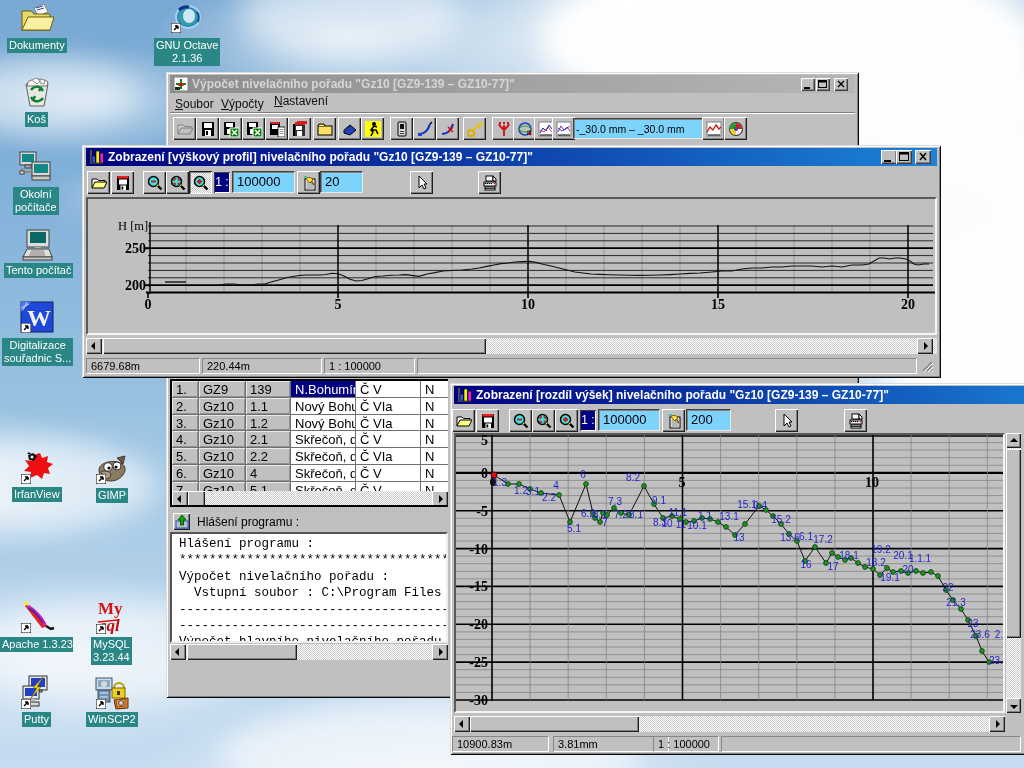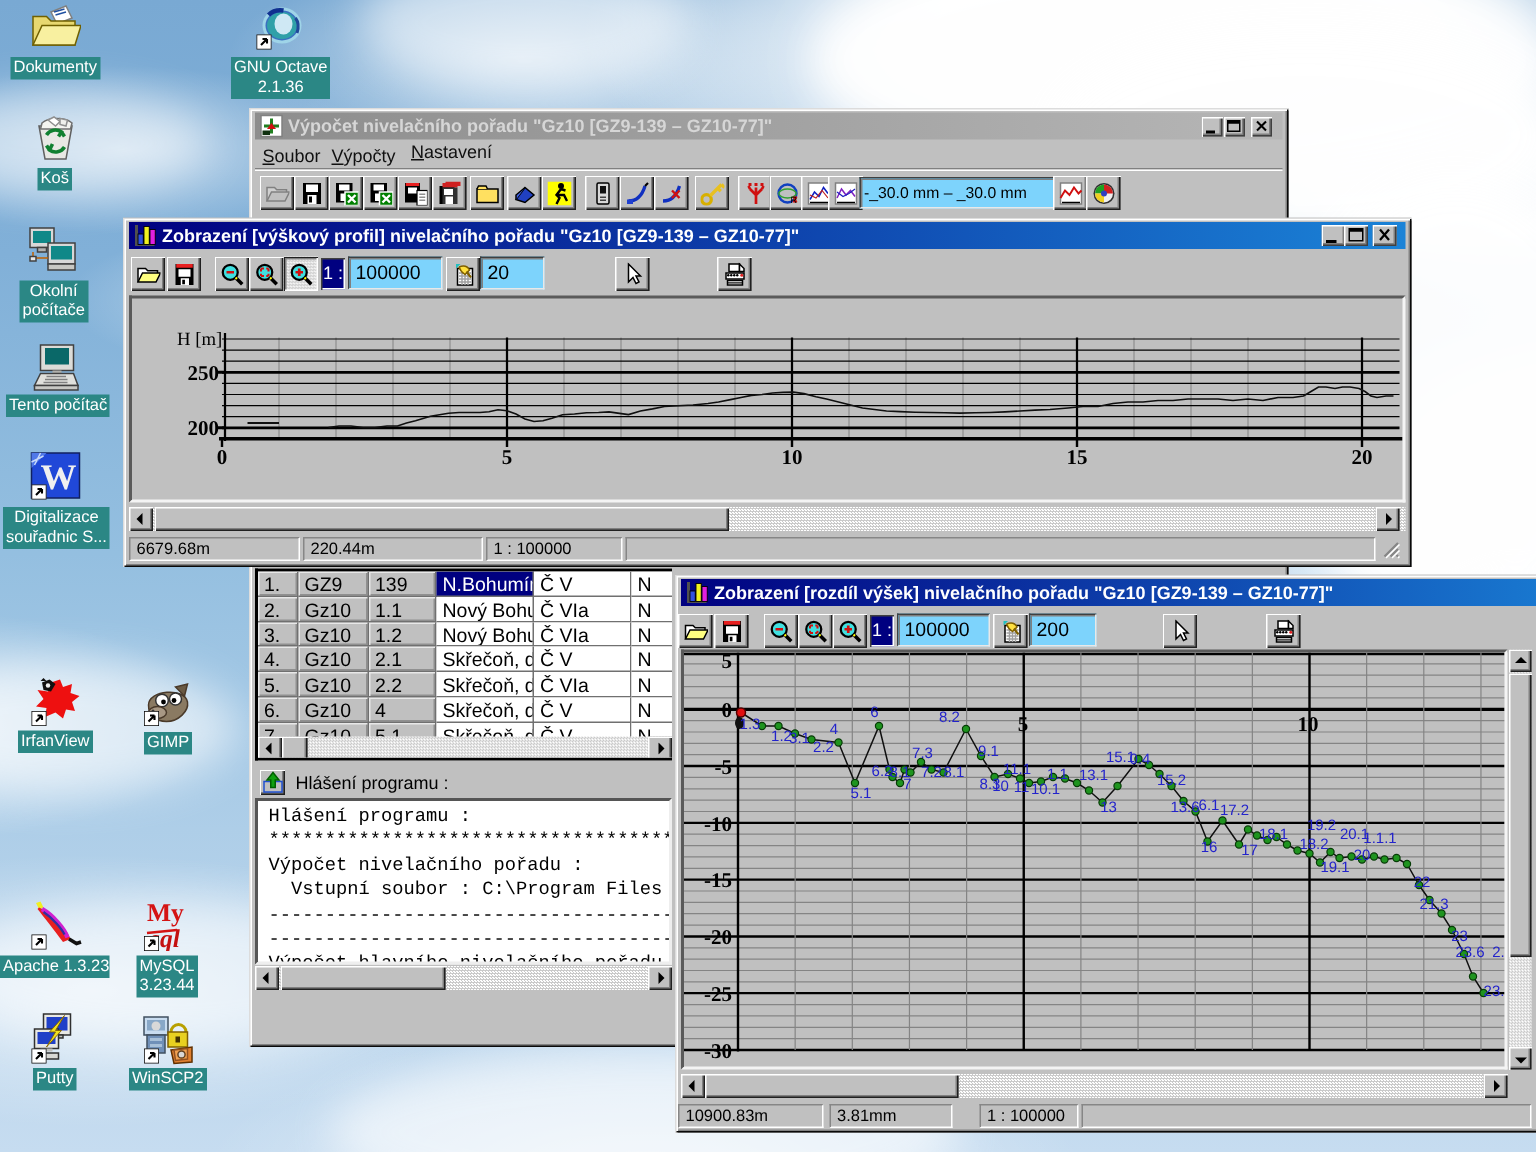--- a/index.html
+++ b/index.html
@@ -873,15 +873,15 @@
         <polygon points="5,0 5,8 1,4" fill="#000"></polygon>
       </svg>
     </div>
 <div class="thumb" style="left:20px;top:333px;width:169px;height:16px"></div>
 <div class="sbt" style="left:539px;top:333px;width:16px;height:16px">
       <svg width="8" height="8" viewBox="0 0 8 8">
         <polygon points="3,0 3,8 7,4" fill="#000"></polygon>
       </svg>
     </div>
 <div class="stat" style="left:2px;top:353px;width:97px">10900.83m</div>
-<div class="stat" style="left:103px;top:353px;width:82px">3.81mm</div>
+<div class="stat" style="left:103px;top:353px;width:116px">3.81mm</div>
 <div class="stat" style="left:203px;top:353px;width:66px">1 : 100000</div>
 <div class="stat" style="left:271px;top:353px;width:300px"></div>
 </div>
 </body></html>

